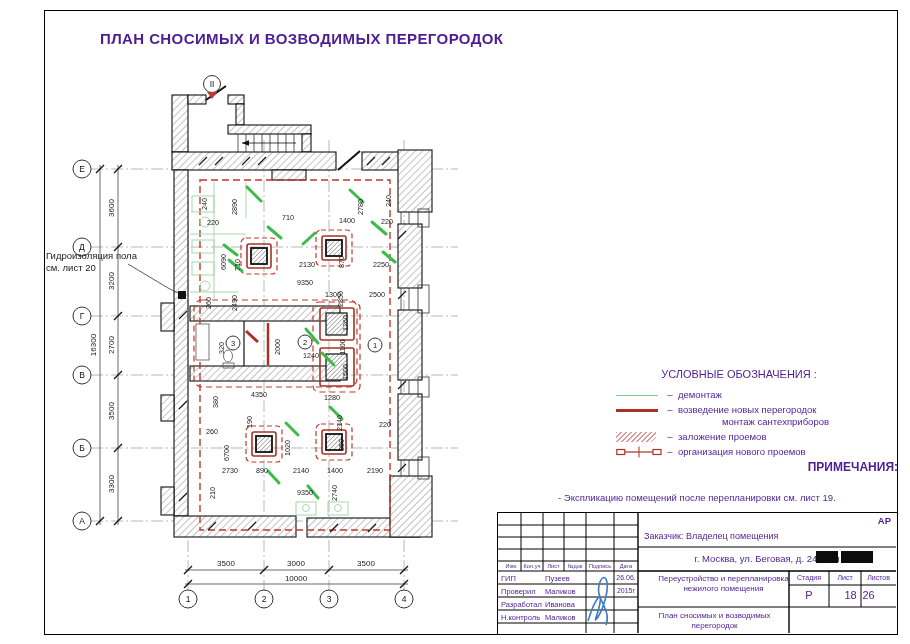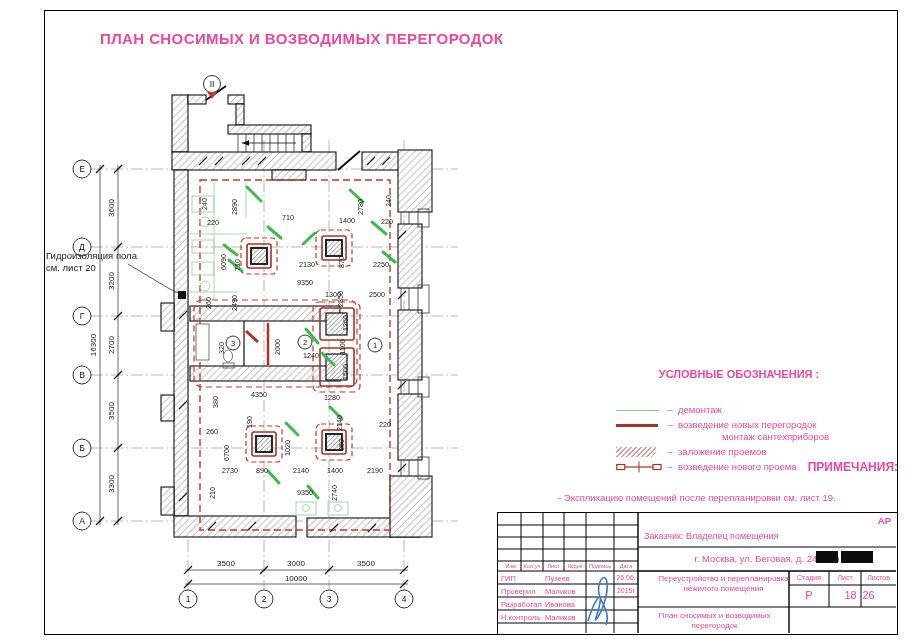--- a/index.html
+++ b/index.html
@@ -1,27 +1,27 @@
 <!DOCTYPE html>
 <html><head>
 <meta charset="utf-8">
 <style>
   html,body{margin:0;padding:0;background:#fff;font-family:"Liberation Sans",sans-serif;}
-  #page{position:relative;width:910px;height:644px;background:#fff;overflow:hidden;color:#ec4899;}
+  #page{position:relative;width:910px;height:644px;background:#fff;overflow:hidden;color:#4c1d95;}
   .abs{position:absolute;}
   #frame{left:44px;top:10px;width:854px;height:625px;border:1.6px solid #000;box-sizing:border-box;}
   #main-title{left:100px;top:30px;font-size:15px;font-weight:bold;letter-spacing:.4px;}
   svg{display:block;}
   .d{font-size:7.2px;fill:#1a1a1a;text-anchor:middle;font-family:"Liberation Sans",sans-serif;}
   .D{font-size:8px;fill:#1a1a1a;text-anchor:middle;font-family:"Liberation Sans",sans-serif;}
   .bub{font-size:8.5px;fill:#111;text-anchor:middle;font-family:"Liberation Sans",sans-serif;}
   .note{font-size:9.5px;fill:#1a1a1a;font-family:"Liberation Sans",sans-serif;}
   
   #legend{left:604px;top:368px;width:270px;}
-  #legend .lt{text-align:center;font-size:11px;font-weight:bold;margin-bottom:24px;}
+  #legend .lt{text-align:center;font-size:11px;font-weight:normal;margin-bottom:9px;}
   .lrow{display:flex;align-items:center;margin:3px 0 0 12px;font-size:9.5px;line-height:12px;}
   .lsym{width:46px;display:flex;align-items:center;justify-content:flex-start;flex:none;}
   .ldash{width:16px;text-align:center;flex:none;}
   .lcont{margin-left:118px;font-size:9.5px;line-height:12px;}
   .lin-green{width:42px;border-top:1.4px solid #7ecf90;}
   .lin-red{width:42px;border-top:3px solid #a93226;}
   .lin-hatch{width:40px;height:10px;background:repeating-linear-gradient(135deg,#dc9a9a 0 1px,transparent 1px 3.5px);}
   
   #notes{left:510px;top:460px;width:388px;}
   #notes .nt{text-align:right;font-size:12px;font-weight:bold;}
@@ -355,21 +355,21 @@
   <div class="lrow">
     <span class="lsym">
       <svg width="46" height="12" viewBox="0 0 46 12">
         <rect x="0.8" y="3.5" width="8" height="5" fill="none" stroke="#a93226" stroke-width="1.2"></rect>
         <rect x="37" y="3.5" width="8" height="5" fill="none" stroke="#a93226" stroke-width="1.2"></rect>
         <line x1="8.8" y1="6" x2="37" y2="6" stroke="#a93226" stroke-width="1.2"></line>
         <line x1="23" y1="0.5" x2="23" y2="11.5" stroke="#a93226" stroke-width="1"></line>
       </svg>
     </span>
     <span class="ldash">–</span>
-    <span>возведение нового проема</span>
+    <span>организация нового проемов</span>
   </div>
 </div>
 
 <div id="notes" class="abs">
   <div class="nt">ПРИМЕЧАНИЯ:</div>
   <div class="nb">- Экспликацию помещений после перепланировки см. лист 19.</div>
 </div>
 
 <div id="stamp" class="abs">
   <svg class="abs" style="left:0;top:0" width="398" height="120" viewBox="0 0 398 120">

